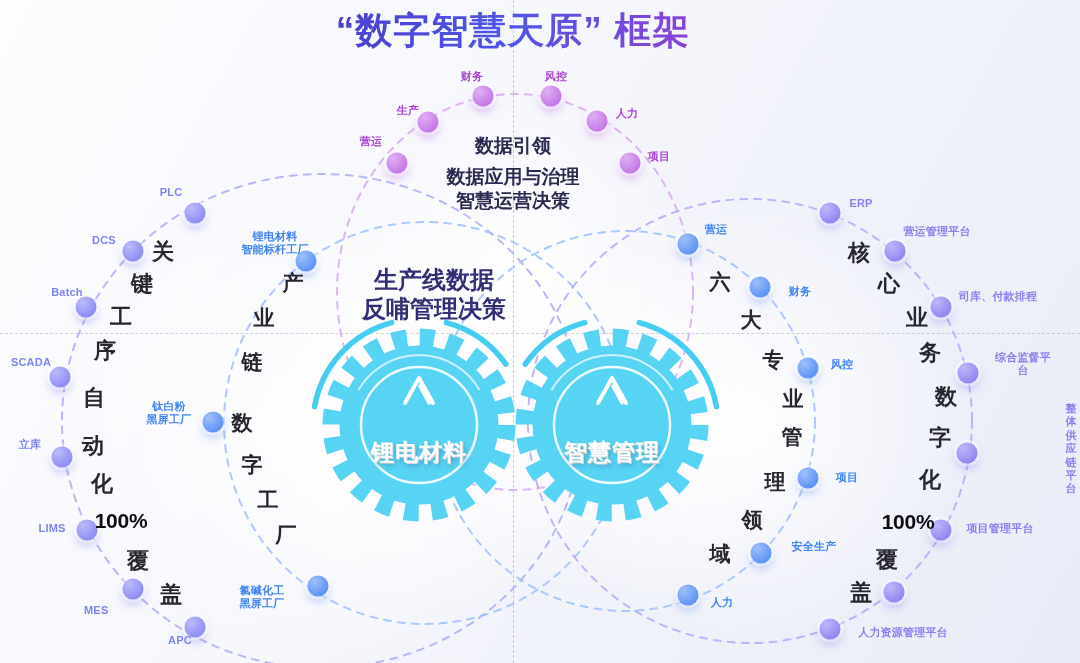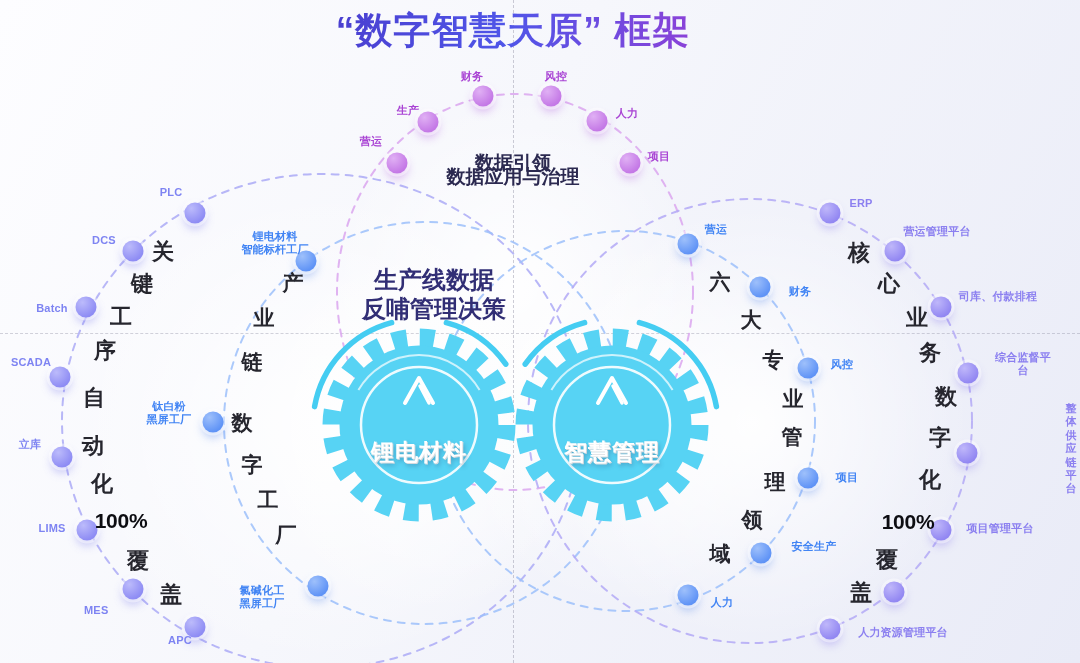--- a/index.html
+++ b/index.html
@@ -95,22 +95,23 @@
       <path d="M639.4 322.6 A106 106 0 0 1 716.4 406.6" fill="none" stroke="#45cdf2" stroke-width="5.5" stroke-linecap="round"></path>
       <g transform="translate(612,391)">
         <path d="M -14 12 L 0 -13 L 14 12" fill="none" stroke="#ffffff" stroke-width="4" stroke-linecap="round" stroke-linejoin="round"></path>
         <path d="M 1 -5 L 10 12" fill="none" stroke="#ffffff" stroke-width="3.5" stroke-linecap="round"></path>
       </g>
     </g>
   </svg>
 
   <div class="abs title">“数字智慧天原” 框架</div>
 
-  <div class="center-line" style="left:513px;top:163px;">数据引领</div>
+  <div class="center-line" style="left:513px;top:146px;">数据引领</div>
   <div class="center-line" style="left:513px;top:177px;">数据应用与治理</div>
+  <div class="center-line" style="left:513px;top:201px;">智慧运营决策</div>
 
   <div class="gear-heading" style="left:434px;top:295px;">生产线数据
 反哺管理决策</div>
   <div class="gear-label" style="left:419px;top:452px;">锂电材料</div>
   <div class="gear-label" style="left:612px;top:452px;">智慧管理</div>
 
   <div class="abs node n-orchid" style="left:397px;top:163px;"></div>
   <div class="abs node n-orchid" style="left:428px;top:122px;"></div>
   <div class="abs node n-orchid" style="left:483px;top:96px;"></div>
   <div class="abs node n-orchid" style="left:551px;top:96px;"></div>
@@ -126,21 +127,21 @@
   <div class="abs node n-peri" style="left:195px;top:213px;"></div>
   <div class="abs node n-peri" style="left:133px;top:251px;"></div>
   <div class="abs node n-peri" style="left:86px;top:307px;"></div>
   <div class="abs node n-peri" style="left:60px;top:377px;"></div>
   <div class="abs node n-peri" style="left:62px;top:457px;"></div>
   <div class="abs node n-peri" style="left:87px;top:530px;"></div>
   <div class="abs node n-peri" style="left:133px;top:589px;"></div>
   <div class="abs node n-peri" style="left:195px;top:627px;"></div>
   <span class="lbl l-peri" style="left:171px;top:193px;">PLC</span>
   <span class="lbl l-peri" style="left:104px;top:241px;">DCS</span>
-  <span class="lbl l-peri" style="left:52px;top:293px;margin-top:16px;">Batch</span>
+  <span class="lbl l-peri" style="left:67px;top:293px;">Batch</span>
   <span class="lbl l-peri" style="left:31px;top:363px;">SCADA</span>
   <span class="lbl l-peri" style="left:30px;top:445px;">立库</span>
   <span class="lbl l-peri" style="left:52px;top:529px;">LIMS</span>
   <span class="lbl l-peri lbl-mes" style="left:97px;top:611px;">MES</span>
   <span class="lbl l-peri" style="left:180px;top:641px;">APC</span>
 
   <span class="ac" style="left:163px;top:252px;">关</span>
   <span class="ac" style="left:142px;top:284px;">键</span>
   <span class="ac" style="left:121px;top:317px;">工</span>
   <span class="ac" style="left:105px;top:351px;">序</span>

